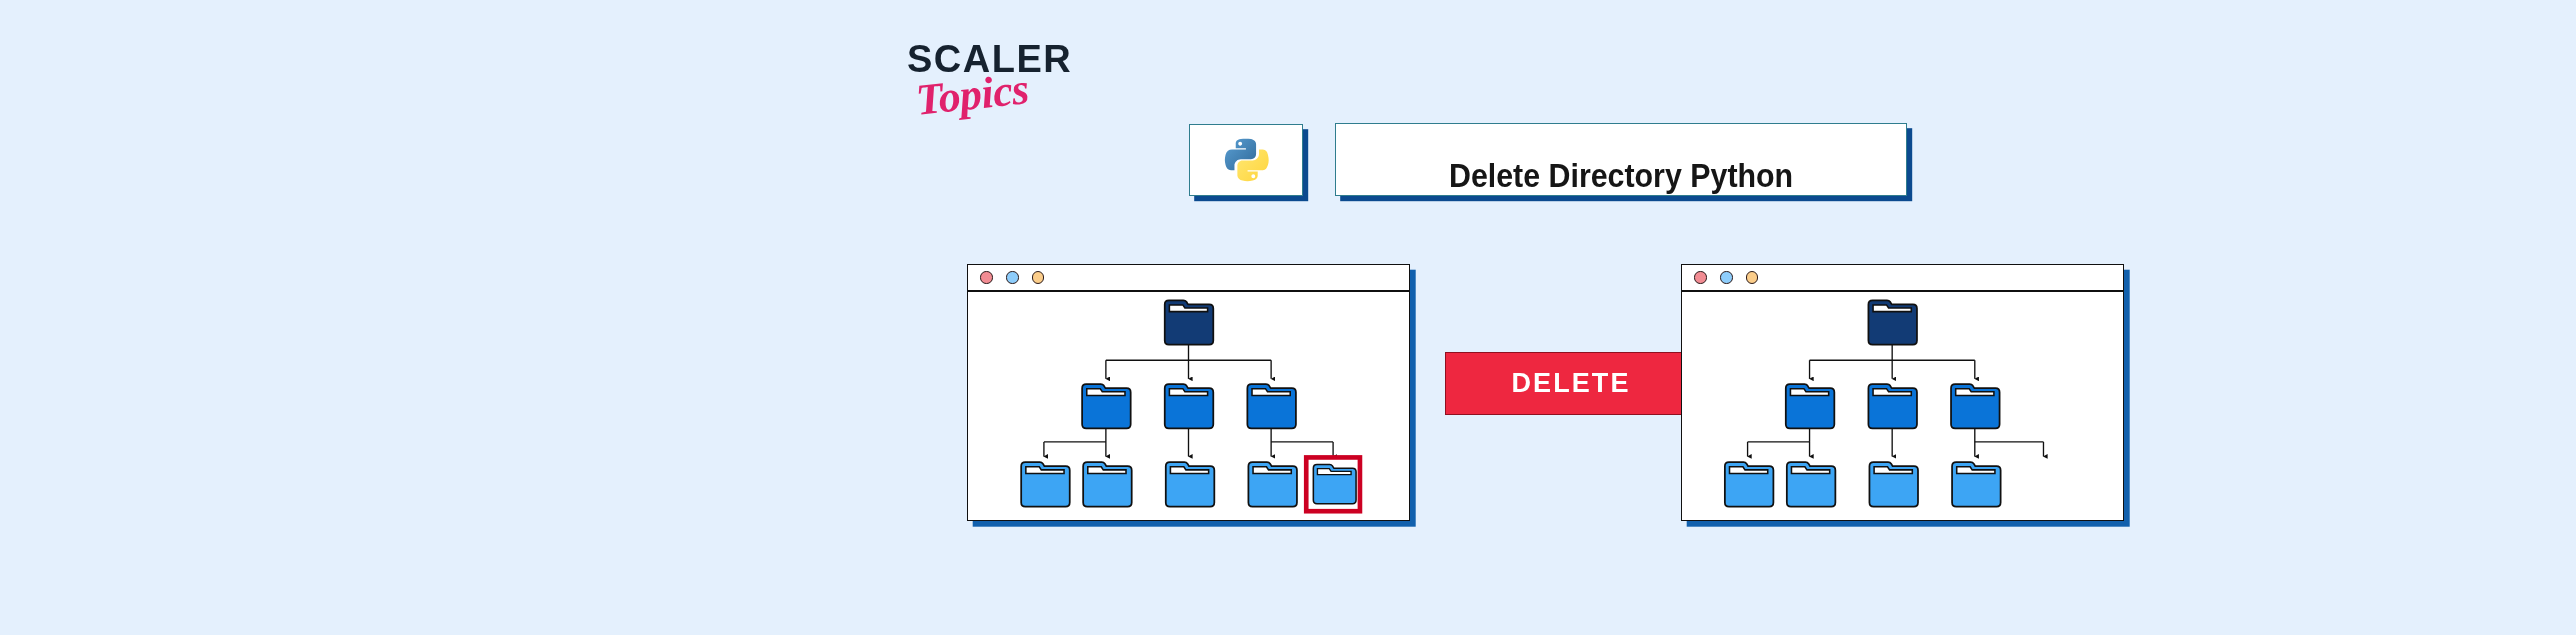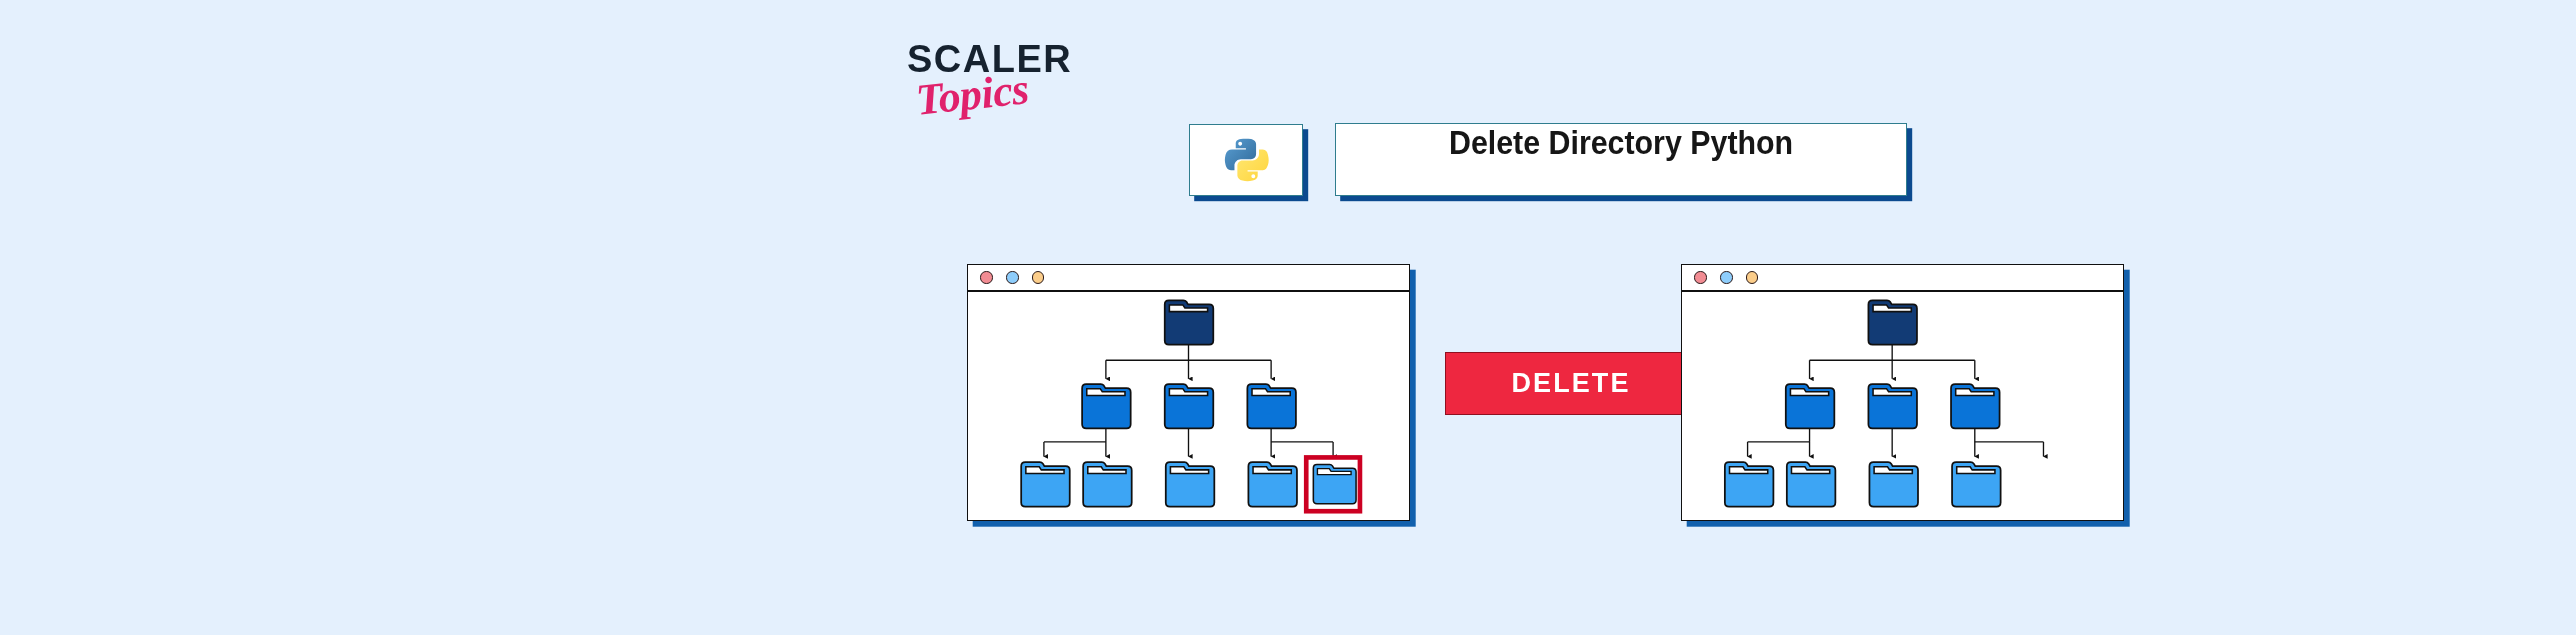--- a/index.html
+++ b/index.html
@@ -33,21 +33,21 @@
     position:absolute;left:1189px;top:124px;width:114px;height:72px;
     background:#ffffff;border:1.5px solid #2f7d8e;box-sizing:border-box;
     box-shadow:5.2px 5.2px 0 0 #0b4a8f;
   }
   .pybox svg{position:absolute;left:50%;top:50%;transform:translate(-50%,-50%);}
 
   .titlebox{
     position:absolute;left:1335px;top:123px;width:572px;height:73px;
     background:#ffffff;border:1.5px solid #2f7d8e;box-sizing:border-box;
     box-shadow:5.2px 5.2px 0 0 #0b4a8f;
-    display:flex;align-items:flex-start;justify-content:center;
+    display:flex;align-items:flex-end;justify-content:center;
   }
   .titlebox .title-text{
     font-family:"Liberation Sans", sans-serif;
     font-weight:bold;font-size:33px;color:#161616;
     letter-spacing:0px;white-space:nowrap;
     transform:scaleX(0.92);
   }
 
   
   .window{

